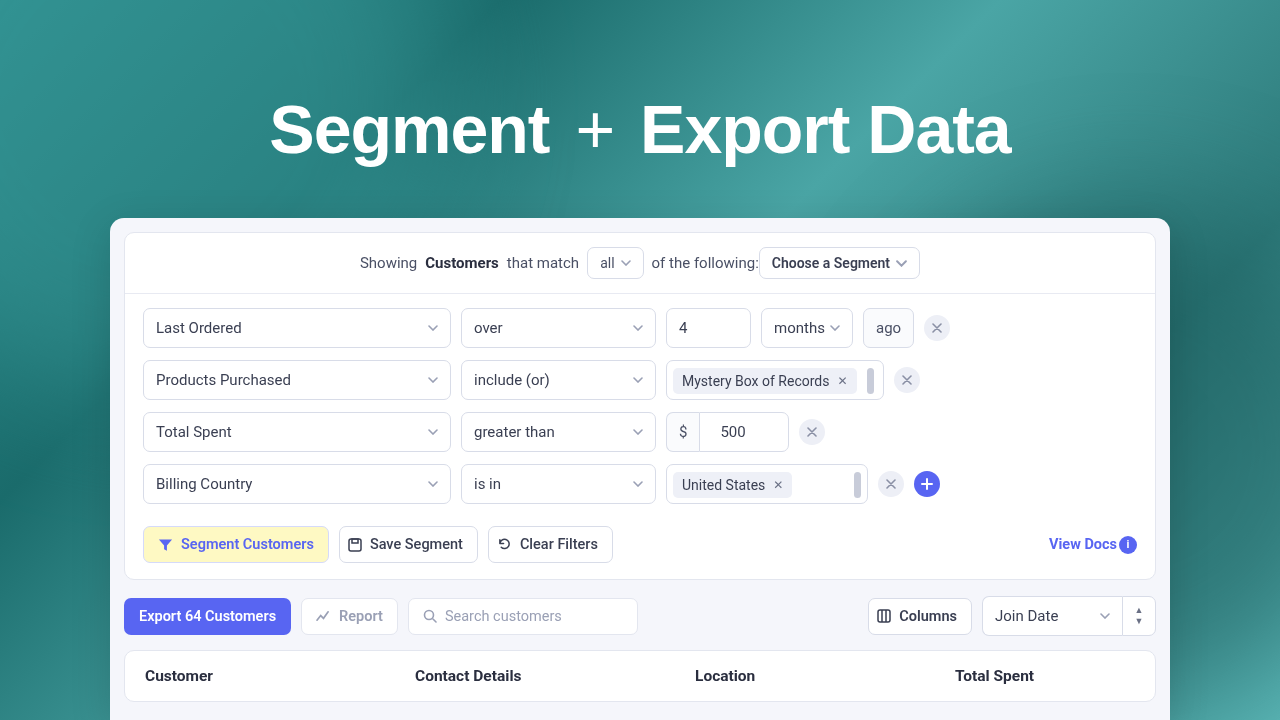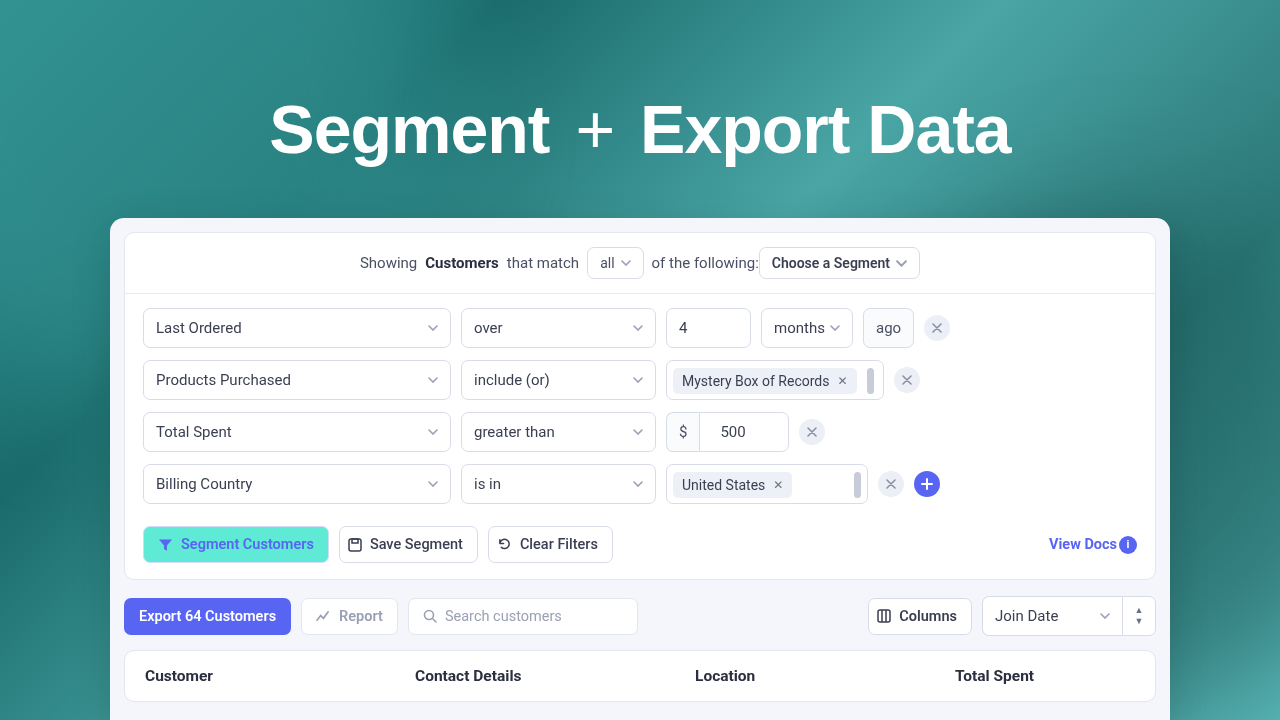--- a/index.html
+++ b/index.html
@@ -113,21 +113,21 @@
   .filter-actions {
     display: flex; align-items: center; justify-content: space-between;
     padding: 0 18px 16px 18px;
   }
   .action-left { display: flex; gap: 10px; }
   .btn {
     display: inline-flex; align-items: center; gap: 8px;
     border-radius: 7px; padding: 9px 14px; font-size: 14.5px;
     font-weight: 600; cursor: pointer; border: 1px solid transparent;
   }
-  .btn-primary-soft { background: #5eead4; color: #5865f2; border-color: #d5dafa; }
+  .btn-primary-soft { background: #fef9c3; color: #5865f2; border-color: #d5dafa; }
   .btn-outline { background: #fff; color: #3a3f52; border-color: #d8dce8; font-weight: 500; padding-left: 8px; }
   .link-docs { color: #5865f2; font-weight: 700; font-size: 14.5px; display: inline-flex; align-items: center; gap: 2px; cursor: pointer; }
   .info-badge { width: 18px; height: 18px; border-radius: 50%; background: #5865f2; color: #fff; font-size: 11px; display: inline-flex; align-items: center; justify-content: center; font-weight: 700; }
 
   .toolbar { display: flex; align-items: center; justify-content: space-between; margin-bottom: 14px; }
   .toolbar-left { display: flex; gap: 10px; align-items: center; }
   .btn-solid { background: #5865f2; color: #fff; }
   .btn-ghost { background: #fff; color: #9aa0b5; border-color: #e3e6ef; }
   .search-box {
     display: flex; align-items: center; gap: 8px;

